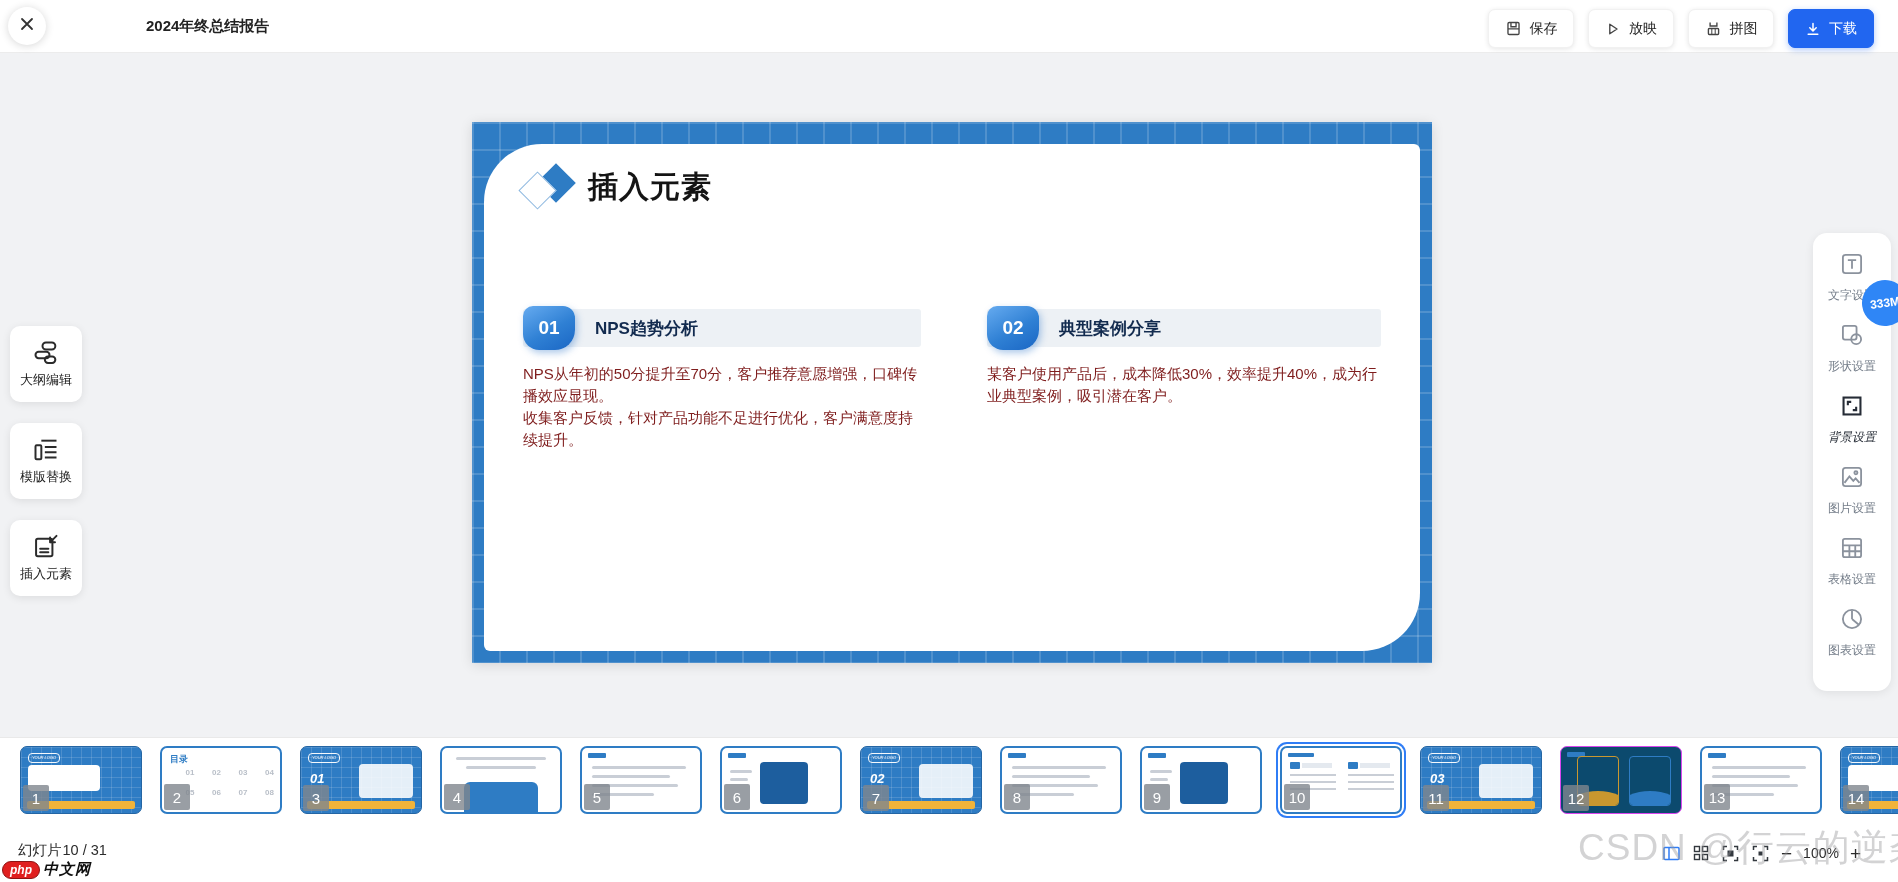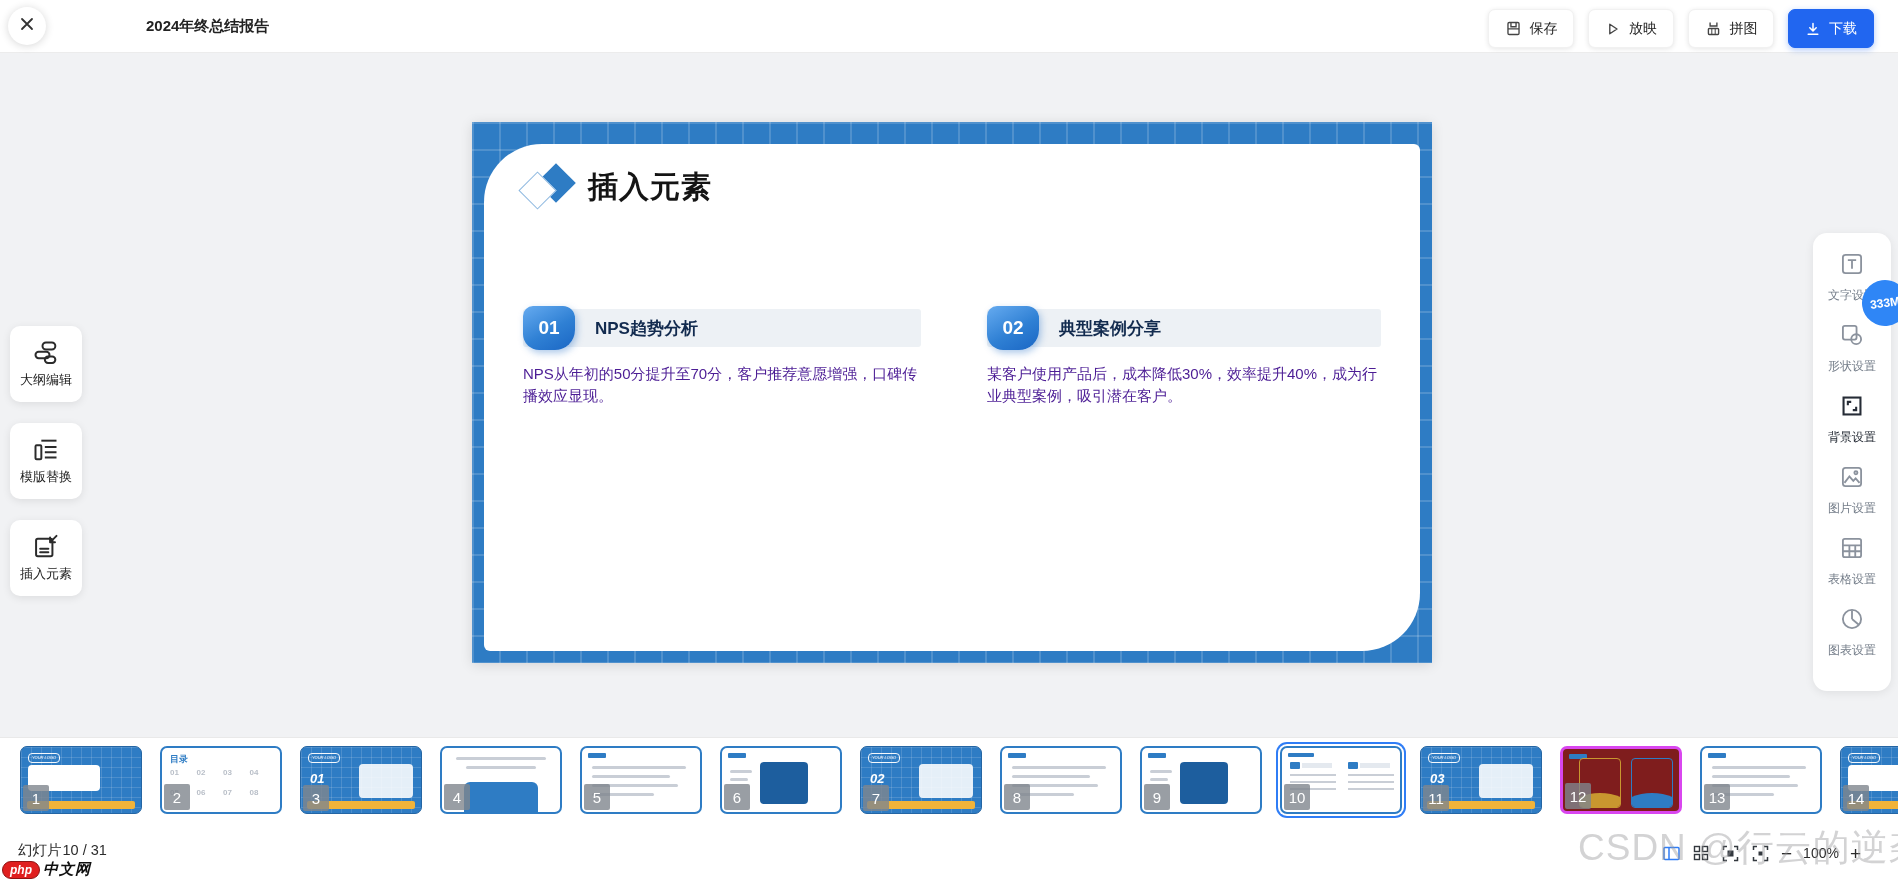--- a/index.html
+++ b/index.html
@@ -40,30 +40,30 @@
   .slide-title{font-size:30px;font-weight:800;color:#141414;margin-left:10px;letter-spacing:1px;}
   .sec{position:absolute;top:165px;}
   .sec1{left:39px;width:398px;}
   .sec2{left:503px;width:394px;}
   .sec-head{position:relative;height:38px;background:#edf1f5;border-radius:3px;display:flex;align-items:center;
             padding-left:72px;font-size:17px;font-weight:700;color:#122b4f;box-sizing:border-box;}
   .sec-badge{position:absolute;left:0;top:-3px;width:52px;height:44px;border-radius:10px 12px 20px 16px;
              background:linear-gradient(150deg,#66abf0 0%,#2f80d4 55%,#1a66c4 100%);color:#fff;font-weight:800;
              font-size:19px;display:flex;align-items:center;justify-content:center;
              box-shadow:2px 3px 7px rgba(26,102,196,.35);}
-  .sec-body{margin-top:16px;font-size:15px;line-height:22px;color:#4c1d95;}
+  .sec-body{margin-top:16px;font-size:15px;line-height:22px;color:#7f1d1d;}
   .sec-body p{margin:0;}
 
   
   .right-panel{position:absolute;left:1813px;top:233px;width:78px;height:458px;background:#fff;border-radius:14px;
                box-shadow:0 2px 10px rgba(0,0,0,.08);display:flex;flex-direction:column;align-items:center;
                padding-top:18px;box-sizing:border-box;z-index:4;}
   .rp-item{width:100%;height:71px;display:flex;flex-direction:column;align-items:center;gap:6px;cursor:pointer;color:#8b929d;}
   .rp-item .rp-lbl{font-size:12px;color:#747d89;}
-  .rp-item.active{color:#262c36;}
+  .rp-item.active{color:#262c36;font-style:italic;}
   .rp-item.active .rp-lbl{color:#262c36;}
   .m-badge{position:absolute;left:1862px;top:280px;width:46px;height:46px;border-radius:50%;background:#2f86f6;
            color:#fff;font-size:12px;font-weight:800;display:flex;align-items:center;justify-content:center;
            transform:rotate(-8deg);z-index:6;}
 
   
   .bottombar{position:absolute;left:0;top:737px;width:1898px;height:145px;background:#fff;border-top:1px solid #e9e9e9;}
   .thumb{position:absolute;top:8px;width:122px;height:68px;border-radius:7px;cursor:pointer;box-sizing:border-box;overflow:visible;}
   .thumb>span{position:absolute;display:block;}
   .thumb.selected{box-shadow:0 0 0 2px #fff,0 0 0 4px #2f7df6;text-align:center;}
@@ -71,32 +71,32 @@
         display:flex !important;align-items:center;justify-content:center;z-index:3;border-radius:2px;padding:0 3px;box-sizing:border-box;}
   .t-cover{background:#2e7cc4;border:1px solid #2465a3;
            background-image:linear-gradient(rgba(255,255,255,.14) 1px,transparent 1px),
                             linear-gradient(90deg,rgba(255,255,255,.14) 1px,transparent 1px);background-size:10px 10px;}
   .pill{left:7px;top:6px;width:30px;height:8px;border:1px solid rgba(255,255,255,.95);border-radius:4px;color:#fff;
         font-size:4px;line-height:8px;text-align:center;overflow:hidden;white-space:nowrap;}
   .ybar{left:6px;right:6px;bottom:4px;height:8px;background:#f0b33a;border-radius:2px;}
   .wpanel{right:8px;top:17px;width:54px;height:34px;background:rgba(255,255,255,.88);border-radius:4px;}
   .wpanel1{left:7px;top:18px;width:72px;height:26px;background:#fff;border-radius:4px;}
   .biglabel{left:9px;top:24px;color:#fff;font-weight:800;font-size:13px;font-style:italic;}
-  .t-toc{background:#fff;border:2px solid #2e7cc4;}
+  .t-toc{background:#fff;border:2px solid #2e7cc4;text-align:right;}
   .toc-title{left:8px;top:5px;color:#2e7cc4;font-size:9px;font-weight:800;}
   .toc-grid{left:8px;right:6px;top:20px;bottom:6px;display:grid !important;grid-template-columns:repeat(4,1fr);gap:2px;}
   .toc-grid b{font-size:8px;color:#b9bfc8;font-weight:700;}
   .t-content{background:#fff;border:2px solid #2e7cc4;}
   .tag{left:6px;top:5px;width:18px;height:5px;background:#2e7cc4;border-radius:1px;}
   .ln{height:3px;background:#c9ced6;border-radius:2px;}
   .t-split{background:#fff;border:2px solid #2e7cc4;}
   .bluepanel{left:22px;right:22px;bottom:0;height:30px;background:#2e7cc4;border-radius:6px 6px 0 0;}
   .t-panel{background:#fff;border:2px solid #2e7cc4;}
   .darkpanel{left:38px;top:14px;width:48px;height:42px;background:#1d5e9e;border-radius:4px;}
-  .t-cards{background:#7f1d1d;border:3px solid #d946ef;text-decoration:underline;}
+  .t-cards{background:#0c4a6e;border:1px solid #d946ef;text-decoration:underline;}
   .cardA,.cardB{top:9px;width:40px;height:48px;border-radius:4px;overflow:hidden;}
   .cardA{left:16px;border:1.5px solid #c9972f;}
   .cardB{left:68px;border:1.5px solid #2e7cc4;}
   .half{position:absolute;left:-8px;right:-8px;bottom:-12px;height:26px;border-radius:50%;}
   .cardA .half{background:#c9972f;}
   .cardB .half{background:#2e7cc4;}
   .t-current{background:#fff;border:2px solid #2e7cc4;}
   .mtitle{left:6px;top:5px;width:26px;height:4px;background:#2e7cc4;border-radius:1px;}
   .mcol{top:14px;width:48px;height:44px;}
   .mbadge{position:absolute;left:0;top:0;width:10px;height:7px;background:#2e7cc4;border-radius:1px;}
@@ -211,20 +211,21 @@
         <span class="slide-title">插入元素</span>
       </div>
 
       <div class="sec sec1">
         <div class="sec-head">
           <span class="sec-badge">01</span>
           <span>NPS趋势分析</span>
         </div>
         <div class="sec-body">
           <p>NPS从年初的50分提升至70分，客户推荐意愿增强，口碑传播效应显现。</p>
+          <p>收集客户反馈，针对产品功能不足进行优化，客户满意度持续提升。</p>
         </div>
       </div>
 
       <div class="sec sec2">
         <div class="sec-head">
           <span class="sec-badge">02</span>
           <span>典型案例分享</span>
         </div>
         <div class="sec-body">
           <p>某客户使用产品后，成本降低30%，效率提升40%，成为行业典型案例，吸引潜在客户。</p>

